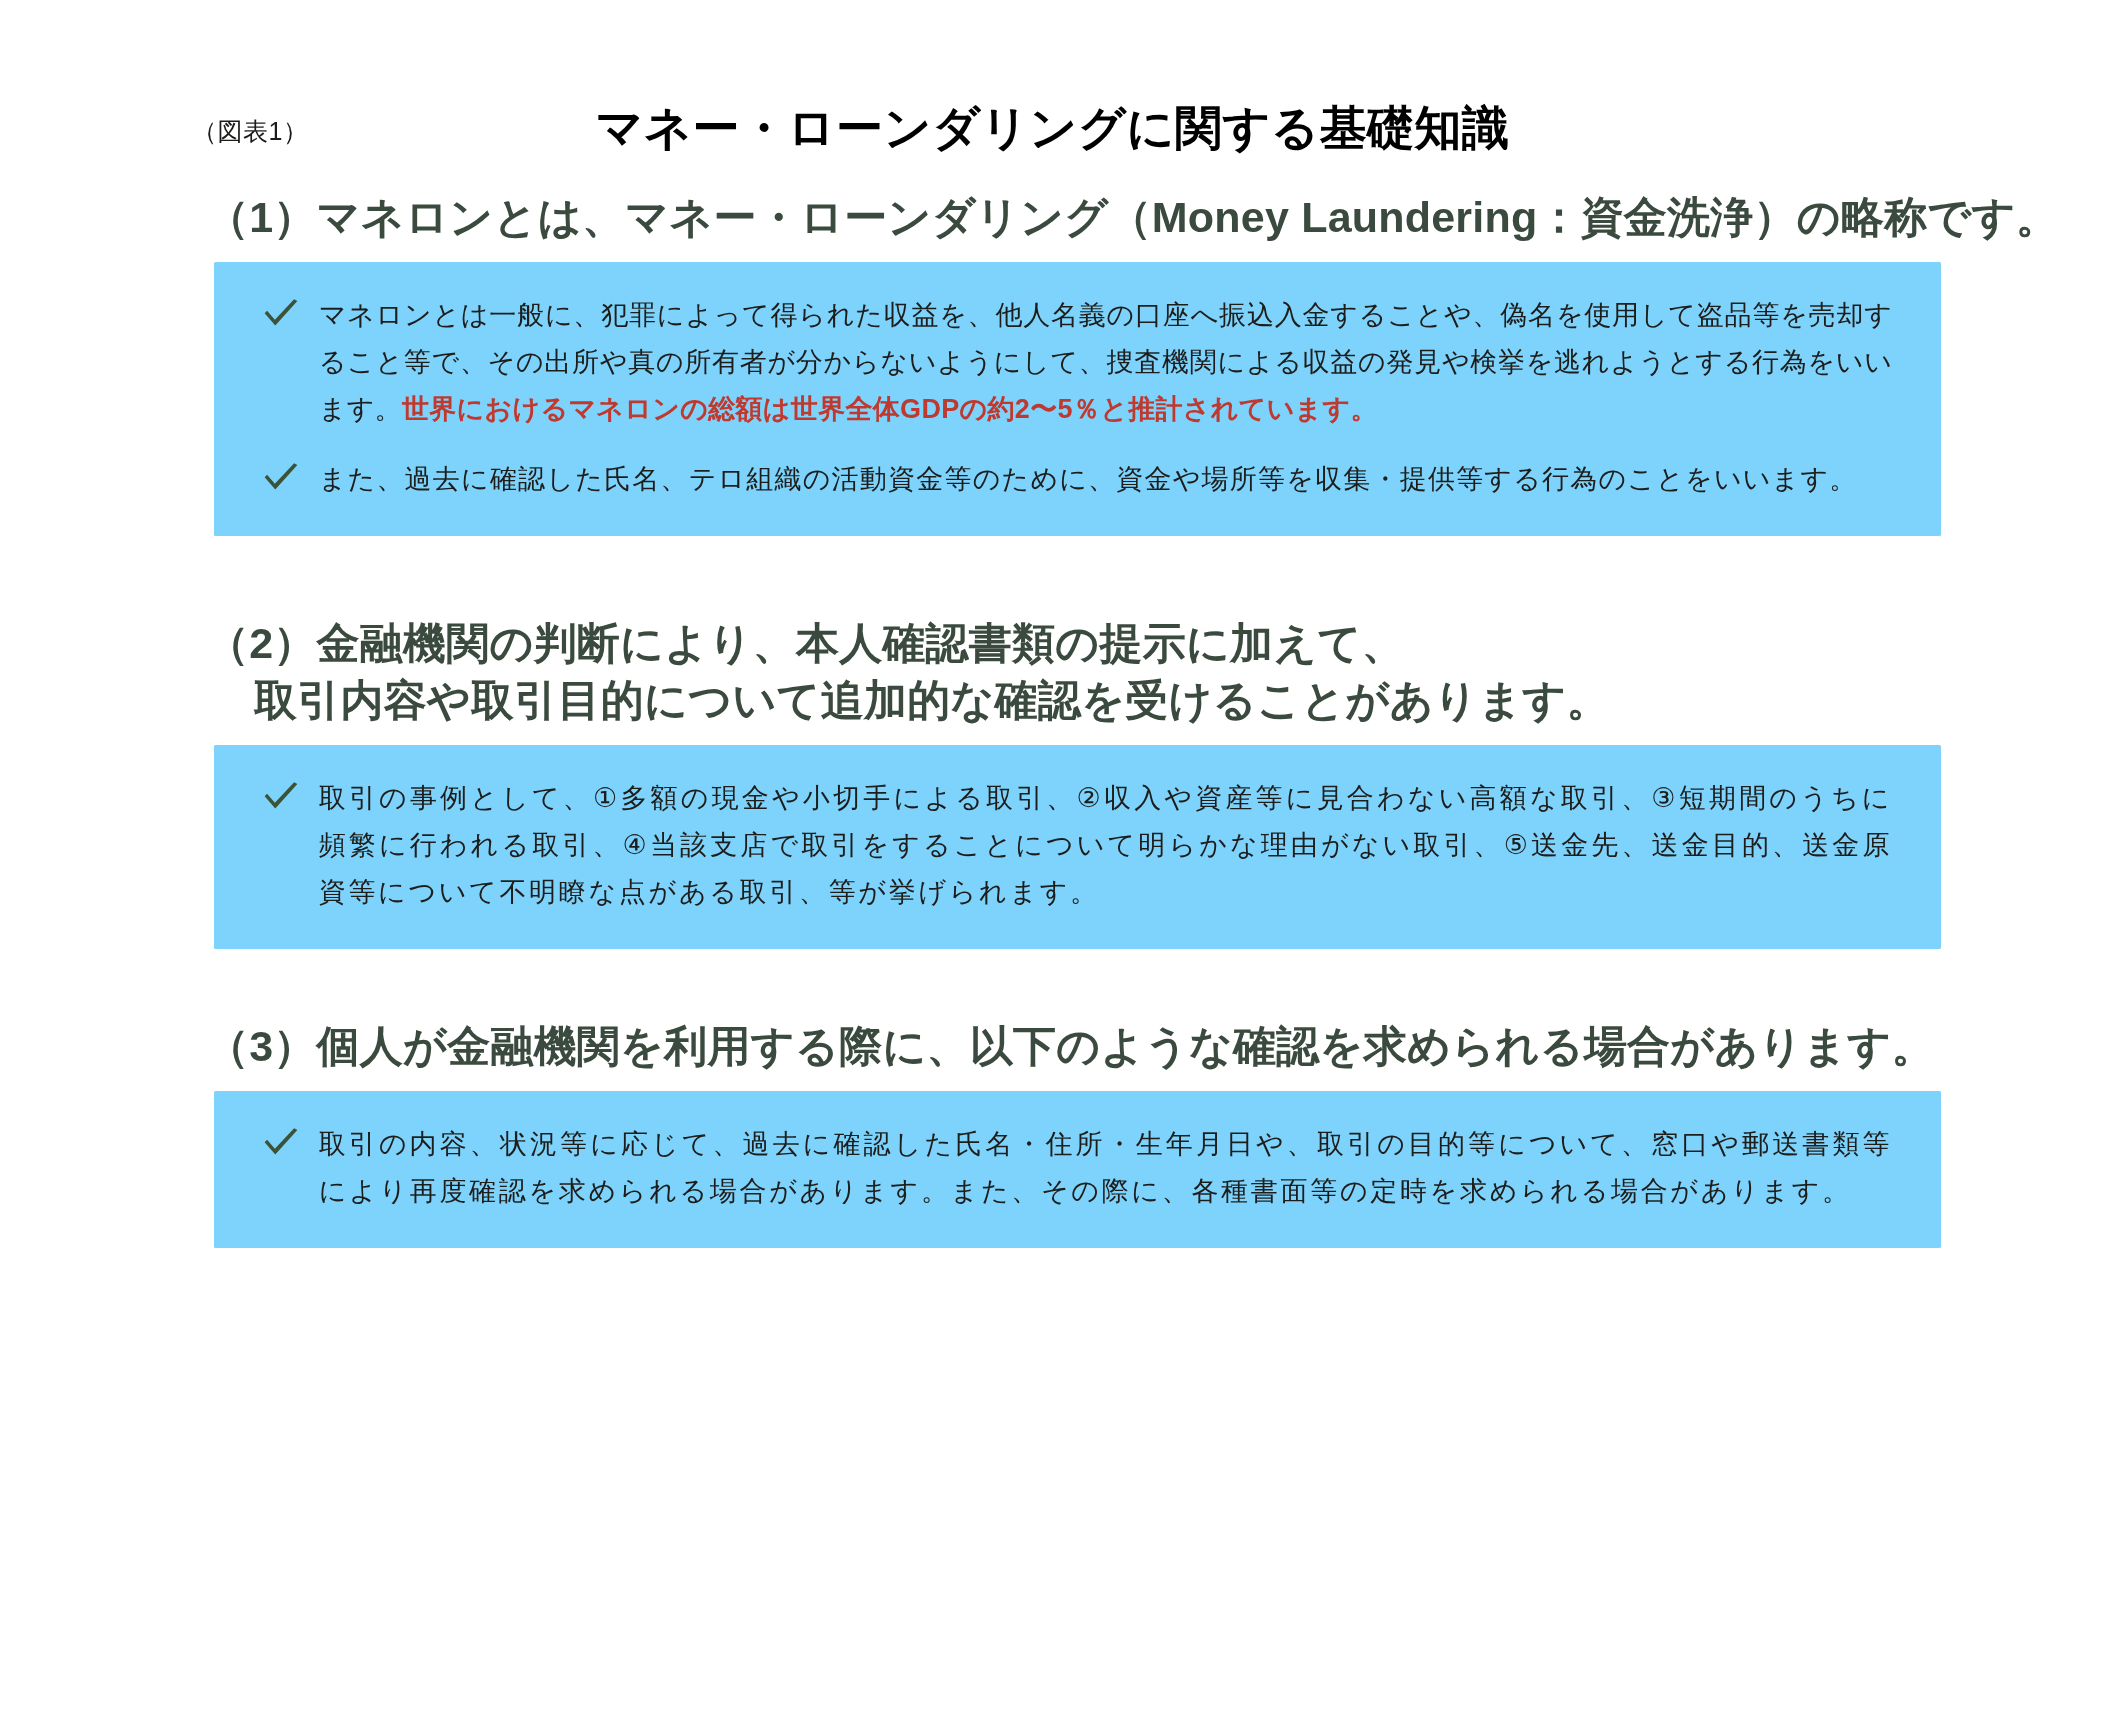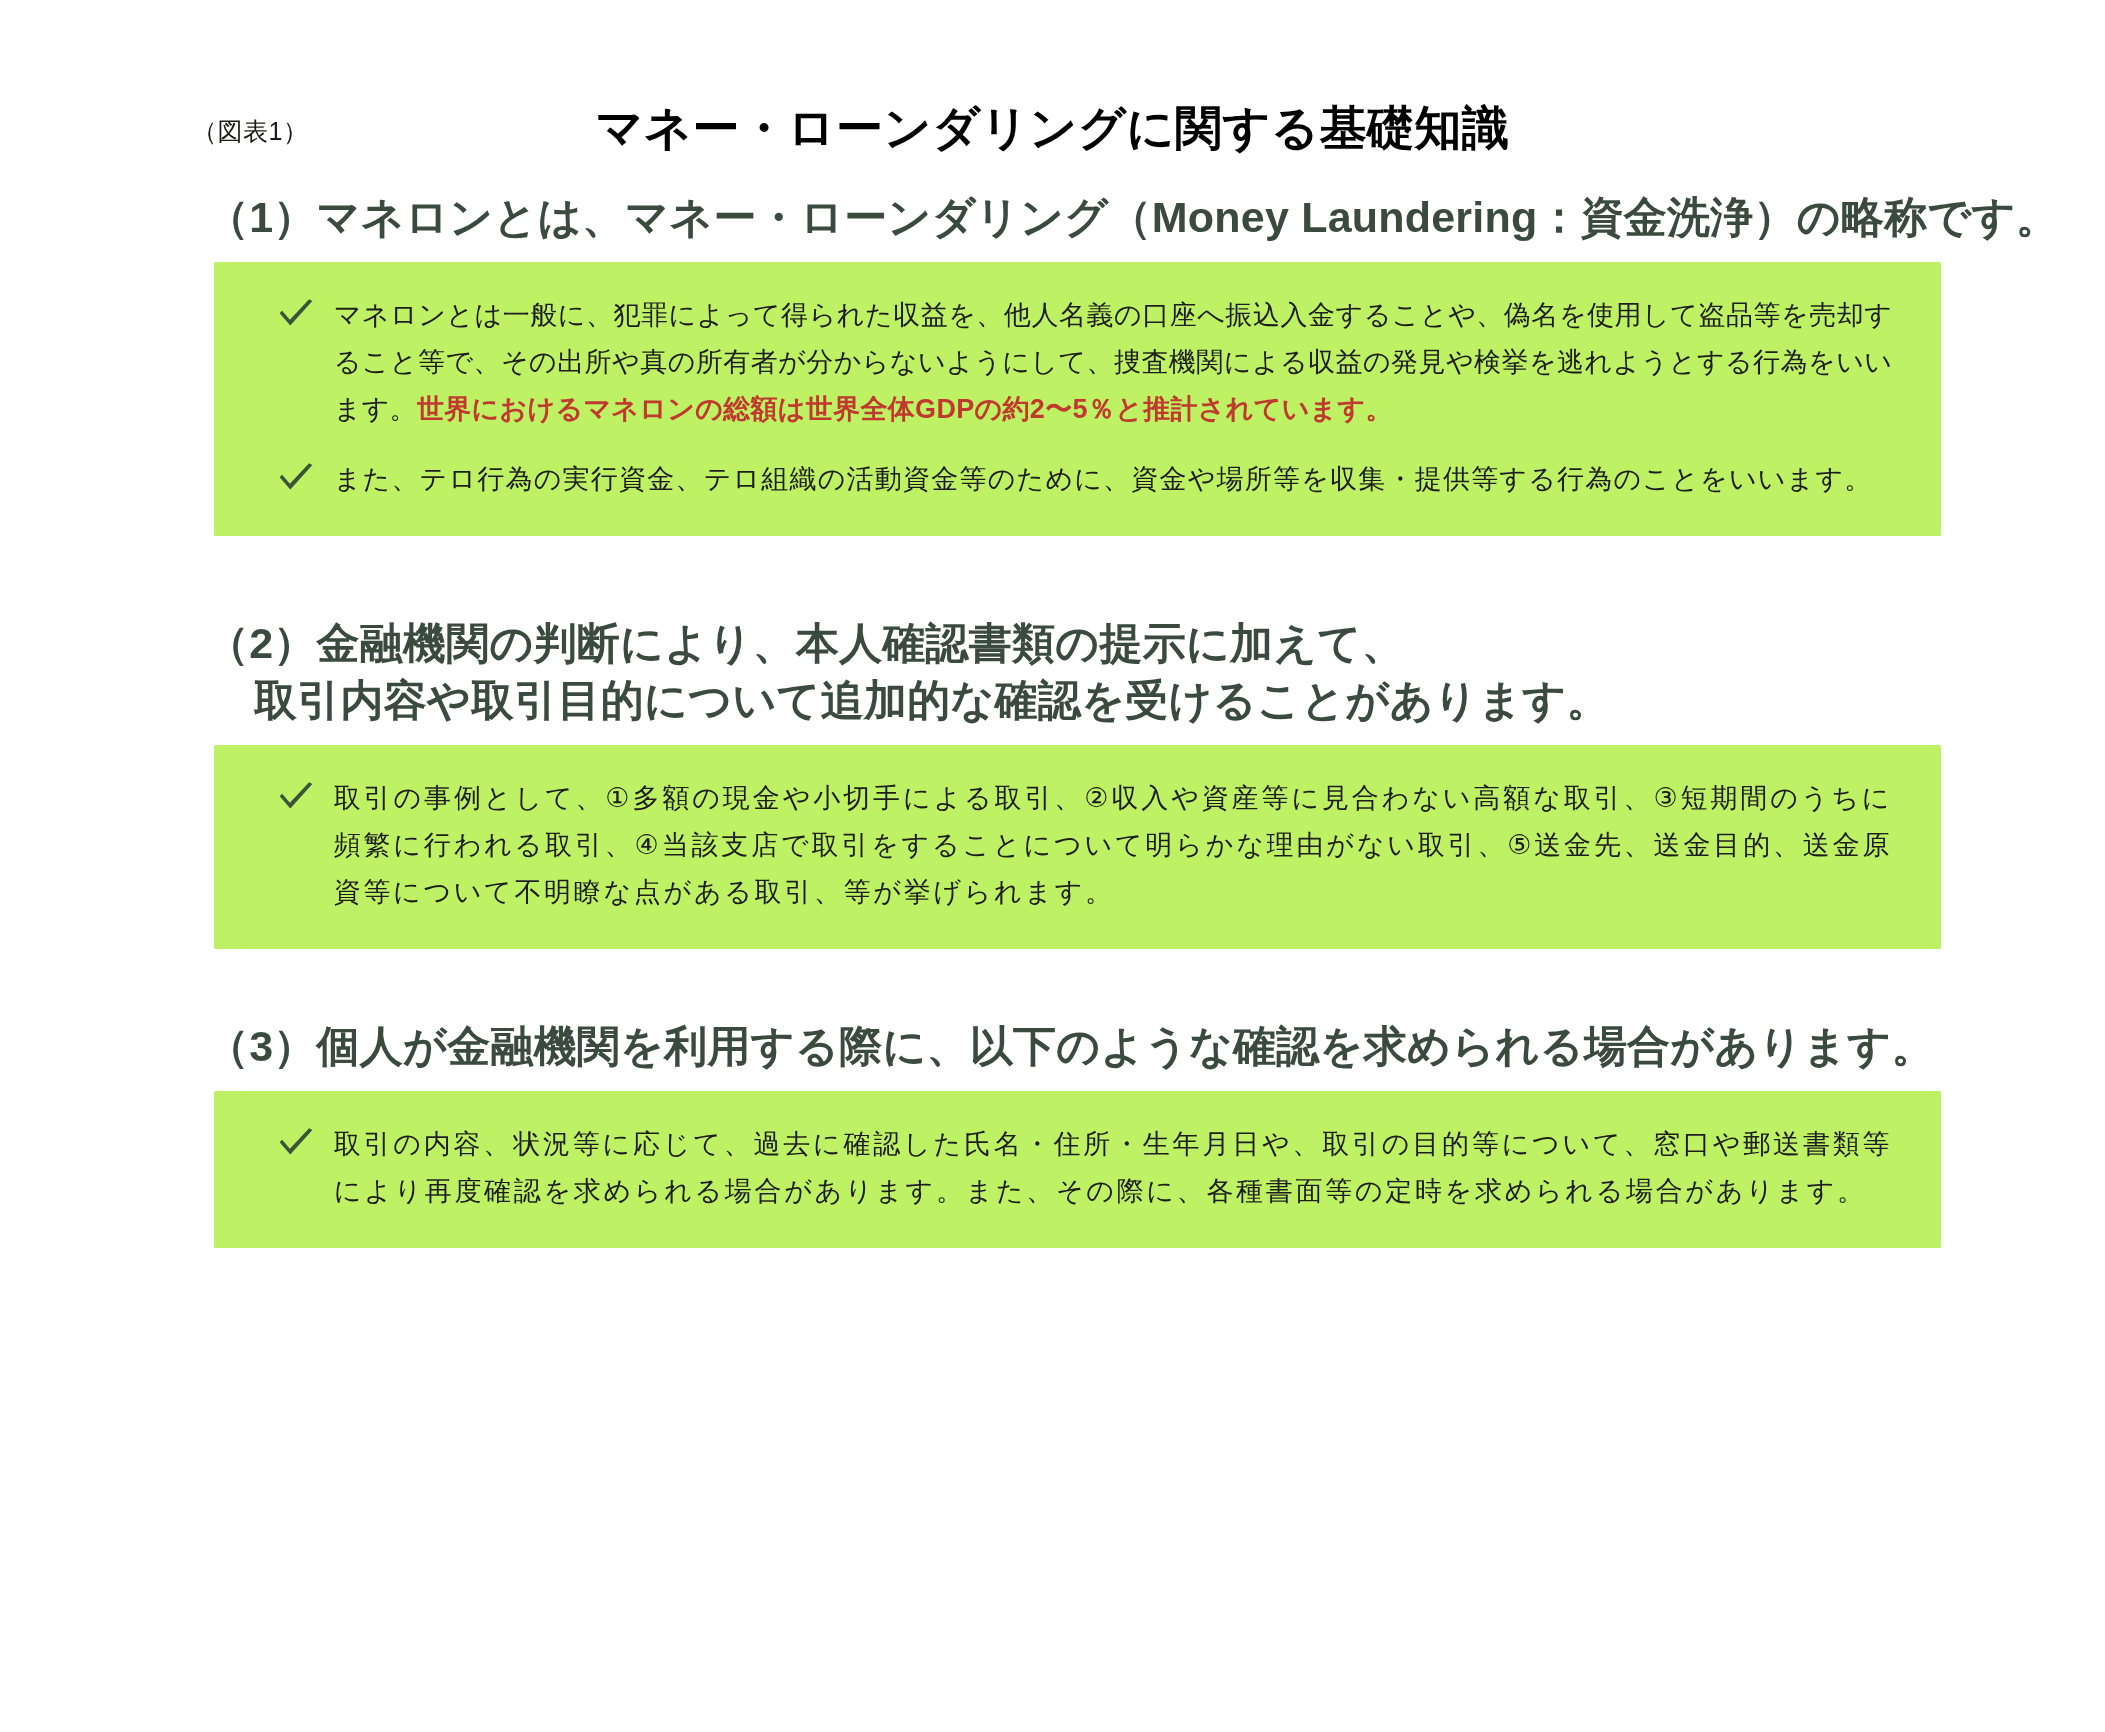--- a/index.html
+++ b/index.html
@@ -66,26 +66,26 @@
     letter-spacing: 0.005em;
     white-space: nowrap;
   }
   .section-heading .cont-line {
     display: block;
     padding-left: 48px;
   }
 
   
   .content-box {
-    background: #bef264;
+    background: #7dd3fc;
     margin-top: 16.4px;
     margin-left: 8.2px;
     width: 1727px;
     box-sizing: border-box;
-    padding: 30px 49px 33px 64px;
+    padding: 30px 49px 33px 49px;
     border-radius: 1.6px;
   }
 
   .bullet {
     display: flex;
     align-items: flex-start;
     margin-bottom: 23px;
   }
   .bullet:last-child { margin-bottom: 0; }
 
@@ -144,21 +144,21 @@
         </span>
       </div>
 
       <div class="bullet">
         <span class="check-icon">
           <svg viewBox="0 0 44 36" xmlns="http://www.w3.org/2000/svg" aria-hidden="true">
             <path d="M2 17 L15 32 L42 2 L38 0 L14.5 25 L5 14 Z" fill="#3b5338"></path>
           </svg>
         </span>
         <span class="bullet-text mid-track">
-          <span>また、テロ行為の実行資金、テロ組織の活動資金等のために、資金や場所等を収集・提供等する行為のことをいいます。</span>
+          <span>また、過去に確認した氏名、テロ組織の活動資金等のために、資金や場所等を収集・提供等する行為のことをいいます。</span>
         </span>
       </div>
 
 
     </div>
   </div>
 
   <div class="section sec2">
     <div class="section-heading">
       <span>（2）金融機関の判断により、本人確認書類の提示に加えて、</span>

